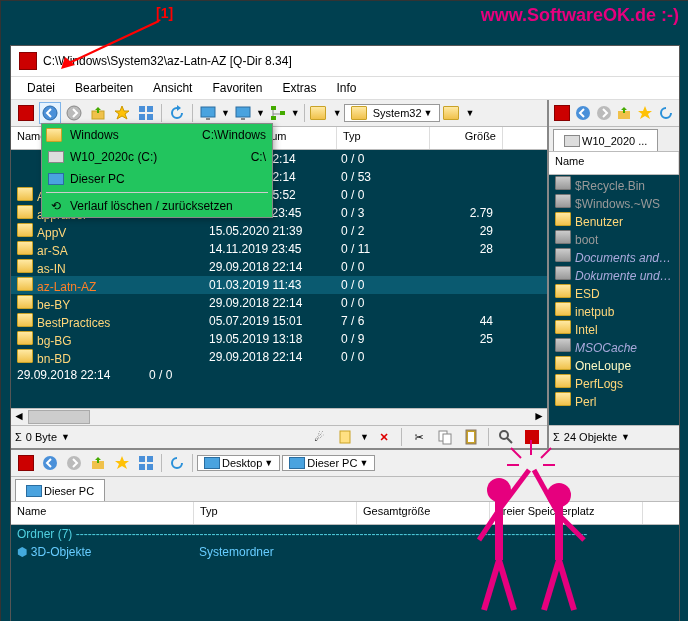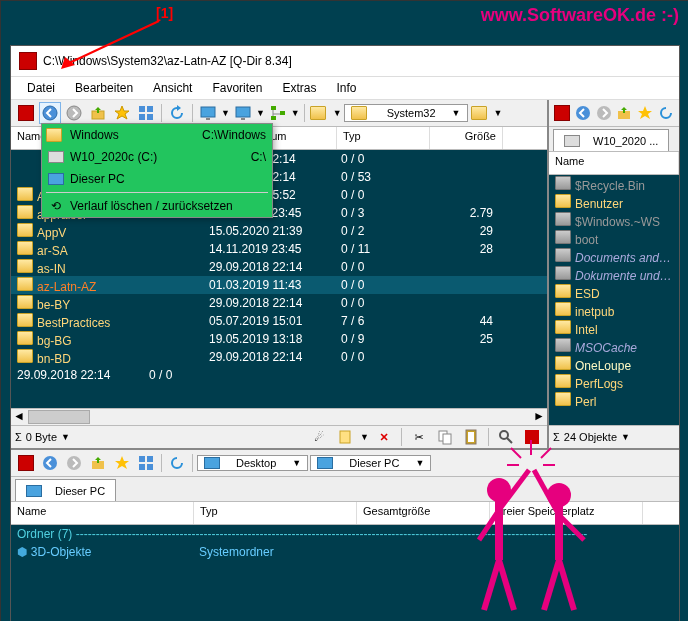--- a/index.html
+++ b/index.html
@@ -14,23 +14,23 @@
 .menubar{height:22px;background:#fff;display:flex;align-items:center;padding:0 8px;gap:4px;border-bottom:1px solid #ddd}
 .menu-item{padding:2px 8px;color:#000;cursor:default}
 .panes{display:flex;height:calc(100% - 50px);flex-direction:column}
 .upper{display:flex;flex:1;min-height:0}
 .pane-left{flex:1;display:flex;flex-direction:column;border-right:2px solid #888;min-width:0}
 .pane-right{width:130px;display:flex;flex-direction:column;min-width:0}
 .toolbar{height:26px;background:#f0f0f0;border-bottom:1px solid #bbb;display:flex;align-items:center;padding:0 4px;gap:2px;white-space:nowrap;overflow:hidden}
 .tb-btn{width:20px;height:20px;display:inline-flex;align-items:center;justify-content:center;border:1px solid transparent;cursor:default}
 .tb-sep{width:1px;height:18px;background:#bbb;margin:0 2px}
 .icon-svg{width:16px;height:16px}
-.crumb{background:#fff;border:1px solid #999;padding:1px 6px;display:inline-flex;align-items:center;gap:16px;font-size:11px}
+.crumb{background:#fff;border:1px solid #999;padding:1px 6px;display:inline-flex;align-items:center;gap:2px;font-size:11px}
 .tabbar{height:22px;background:#eee;border-bottom:1px solid #bbb;display:flex;padding-top:2px;padding-left:4px}
-.tab{background:#fff;border:1px solid #999;border-bottom:none;padding:1px 10px;font-size:11px;display:flex;align-items:center;gap:13px}
+.tab{background:#fff;border:1px solid #999;border-bottom:none;padding:1px 10px;font-size:11px;display:flex;align-items:center;gap:2px}
 .list{flex:1;background:#003d4d;color:#fff;overflow:auto;position:relative}
 .list-header{position:sticky;top:0;background:#fff;color:#000;height:22px;display:flex;border-bottom:1px solid #bbb;font-size:11px}
 .list-header .col{border-right:1px solid #ddd;padding:3px 6px;overflow:hidden;text-overflow:ellipsis;white-space:nowrap}
 .row{display:flex;height:18px;align-items:center}
 .row .col{padding:0 6px;overflow:hidden;text-overflow:ellipsis;white-space:nowrap}
 .row.sel{background:#0a5a70}
 .folder-icon{width:14px;height:12px;background:linear-gradient(#ffe9a2,#f0c14b);border:1px solid #c9a227;border-radius:1px;display:inline-block;margin-right:4px;flex-shrink:0}
 .folder-icon.gray{background:linear-gradient(#ccc,#999);border-color:#777}
 .divider .col{color:#4fd0e0}
 .scrollbar-h{height:16px;background:#f0f0f0;border-top:1px solid #bbb;display:flex}
@@ -340,24 +340,24 @@
      </div>
      <div class="list">
        <div class="list-header">
                 <div class="col c-name">Name</div>
               </div>
        <div id="right-rows">
                 <div class="row">
                   <div class="col c-name hidden-f" style=""><span class="folder-icon gray"></span>$Recycle.Bin</div>
                 </div>
                 <div class="row">
+                  <div class="col c-name hidden-f" style=""><span class="folder-icon gray"></span>$Windows.~WS</div>
+                </div>
+                <div class="row">
                   <div class="col c-name " style="color:#ffd77a"><span class="folder-icon"></span>Benutzer</div>
-                </div>
-                <div class="row">
-                  <div class="col c-name hidden-f" style=""><span class="folder-icon gray"></span>$Windows.~WS</div>
                 </div>
                 <div class="row">
                   <div class="col c-name hidden-f" style=""><span class="folder-icon gray"></span>boot</div>
                 </div>
                 <div class="row">
                   <div class="col c-name italic" style=""><span class="folder-icon gray"></span>Documents and Set</div>
                 </div>
                 <div class="row">
                   <div class="col c-name italic" style=""><span class="folder-icon gray"></span>Dokumente und Ein</div>
                 </div>

